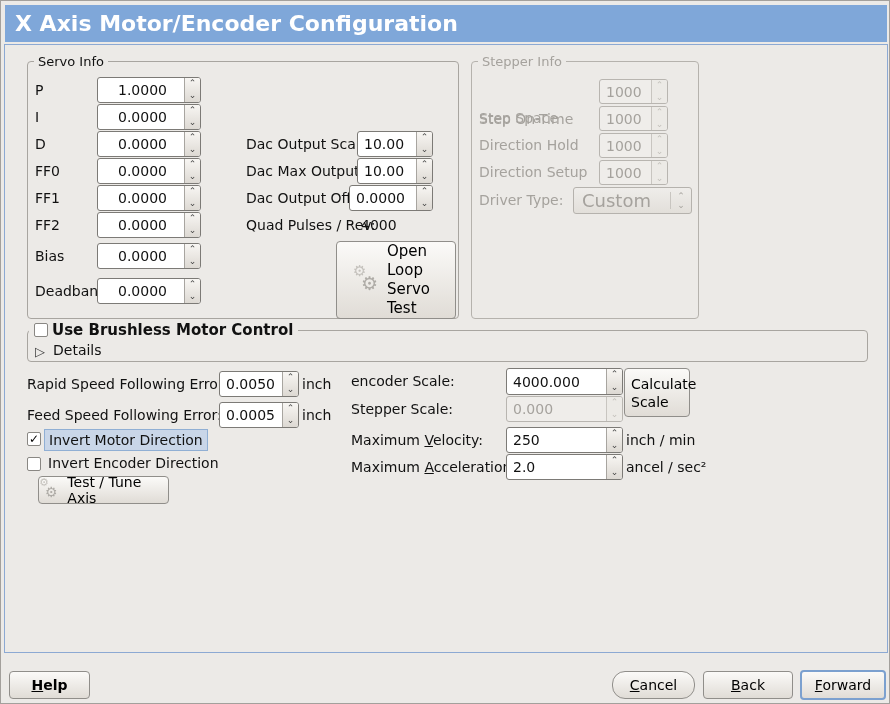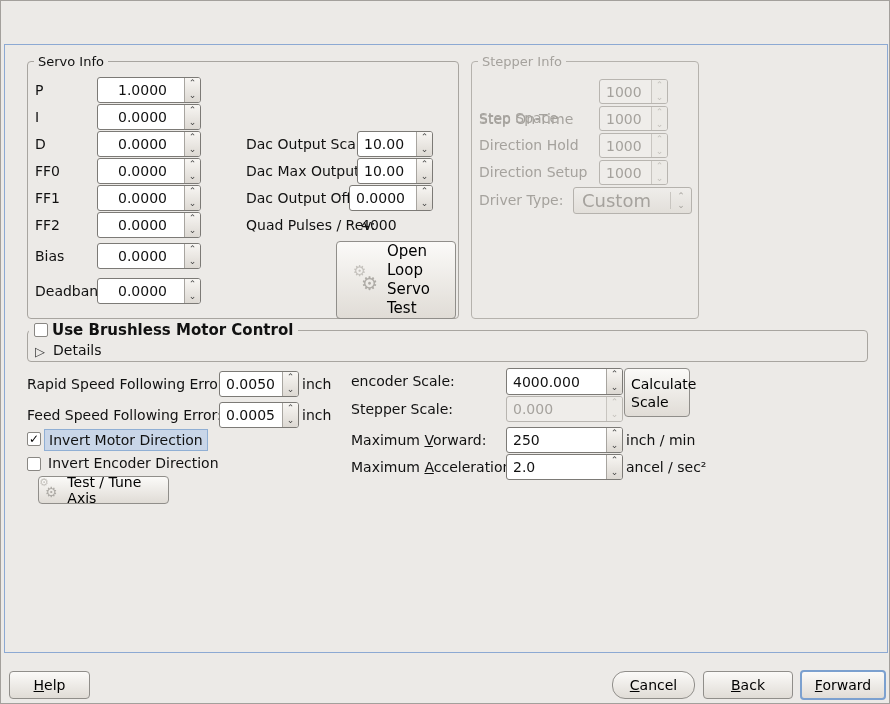--- a/index.html
+++ b/index.html
@@ -76,20 +76,21 @@
     font-size:14px; line-height:18px; padding:1px 4px; white-space:nowrap;
   }
   .expander-tri { position:absolute; font-size:13px; color:#3A3A3A; line-height:14px; }
   .wrapbtn { text-align:left; line-height:18px; padding:2px 6px; justify-content:flex-start; }
 </style>
 </head>
 <body>
 
 <div class="window">
 
+  <div class="titlebar">X Axis Motor/Encoder Configuration</div>
   <div class="content-panel"></div>
 
   <div class="frame" style="left:26px;top:60px;width:432px;height:258px;">
     <div class="legend">Servo Info</div>
   </div>
 
   <div class="lbl" style="left:34px;top:76px;">P</div>
   <div class="spin center" style="left:96px;top:76px;width:104px;height:26px;">
     <input value="1.0000" style="">
     <div class="btns">
@@ -307,41 +308,41 @@
 
   <div class="lbl" style="left:350px;top:395px;">Stepper Scale:</div>
   <div class="spin disabled" style="left:505px;top:395px;width:117px;height:26px;">
     <input disabled="" value="0.000" style="">
     <div class="btns">
         <span>⌃</span>
         <span>⌄</span>
       </div>
   </div>
 
-  <div class="lbl" style="left:350px;top:426px;"><span>Maximum </span><span class="u">V</span><span>orward:</span></div>
+  <div class="lbl" style="left:350px;top:426px;"><span>Maximum </span><span class="u">V</span><span>elocity:</span></div>
   <div class="spin" style="left:505px;top:426px;width:117px;height:26px;">
     <input value="250" style="">
     <div class="btns">
         <span>⌃</span>
         <span>⌄</span>
       </div>
   </div>
   <div class="lbl" style="left:625px;top:426px;">inch / min</div>
 
   <div class="lbl" style="left:350px;top:453px;"><span>Maximum </span><span class="u">A</span><span>cceleration:</span></div>
   <div class="spin" style="left:505px;top:453px;width:117px;height:26px;">
     <input value="2.0" style="">
     <div class="btns">
         <span>⌃</span>
         <span>⌄</span>
       </div>
   </div>
   <div class="lbl" style="left:625px;top:453px;">ancel / sec²</div>
 
-  <div class="btn" style="left:8px;top:670px;width:81px;height:28px;">
+  <div class="btn" style="left:8px;top:670px;width:81px;height:28px;font-weight:bold;">
     <span><span class="u">H</span><span>elp</span></span>
   </div>
   <div class="btn" style="left:611px;top:670px;width:83px;height:28px;border-radius:13px;">
     <span><span class="u">C</span><span>ancel</span></span>
   </div>
   <div class="btn" style="left:702px;top:670px;width:90px;height:28px;">
     <span><span class="u">B</span><span>ack</span></span>
   </div>
   <div class="btn default" style="left:799px;top:669px;width:86px;height:30px;">
     <span><span class="u">F</span><span>orward</span></span>

